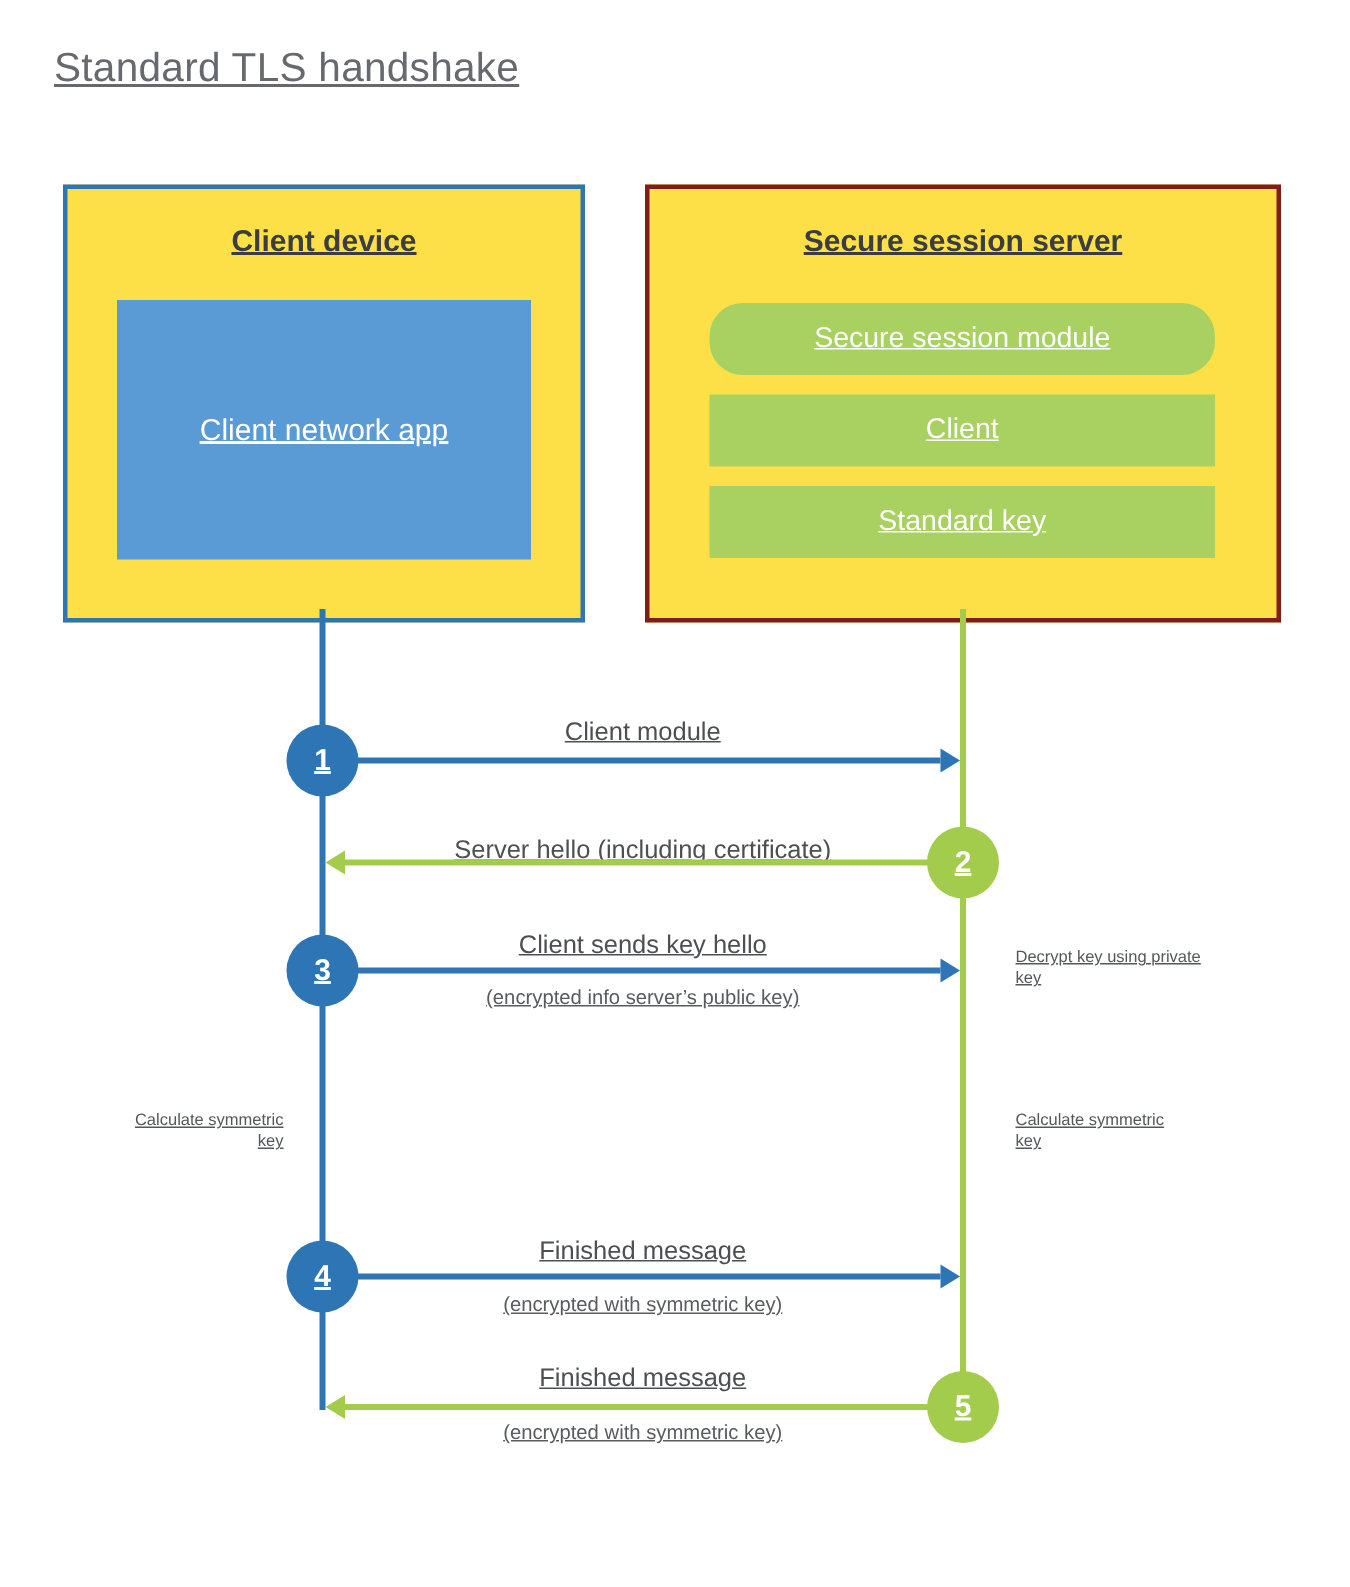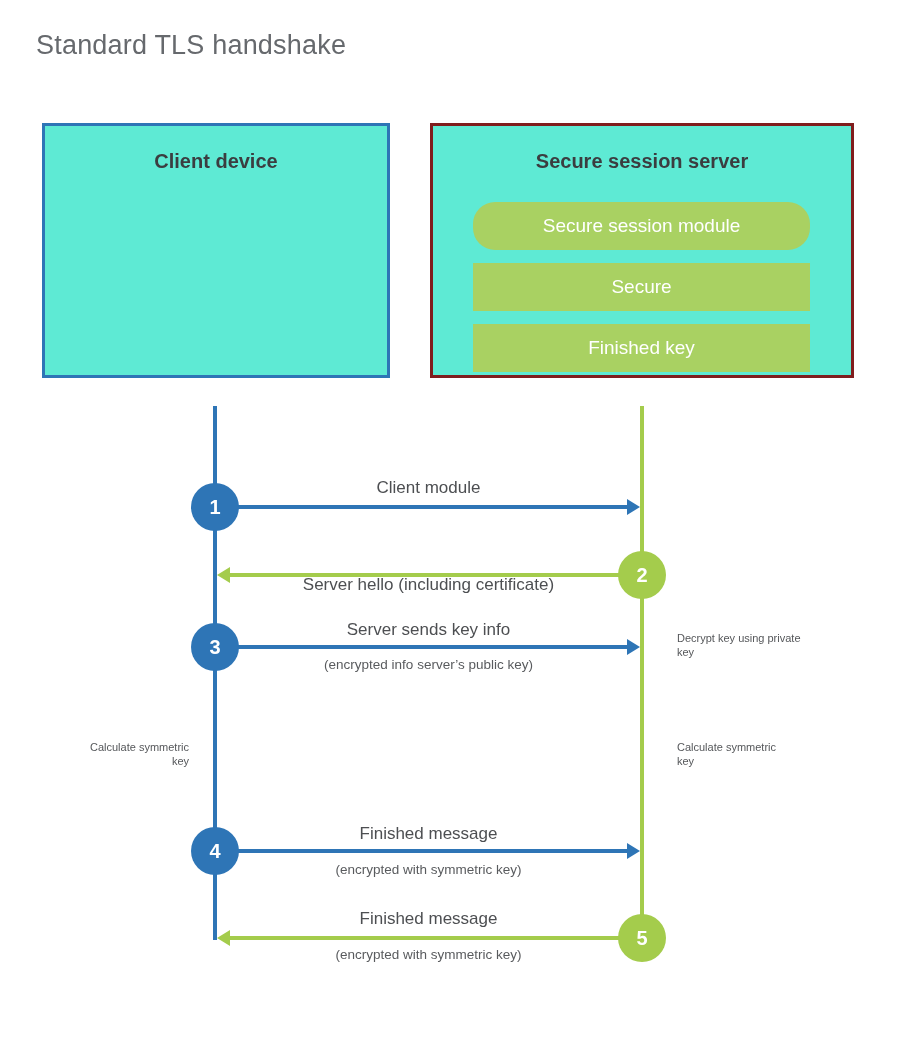--- a/index.html
+++ b/index.html
@@ -1,27 +1,27 @@
 <!DOCTYPE html>
 <html><head>
 <meta charset="utf-8">
 <style>
-  * { margin:0; padding:0; box-sizing:border-box; }
+  * { margin:0; padding:0; box-sizing:border-box;text-decoration:underline; }
   html,body { background:#ffffff; }
   body { font-family:"Liberation Sans","DejaVu Sans",sans-serif; }
   .canvas {
     position:relative; width:900px; height:1058px; background:#ffffff;
     overflow:hidden; margin:0 auto;
   }
   .page-title {
     position:absolute; left:36px; top:30px;
     font-size:27px; font-weight:300; color:#66696d; letter-spacing:0.2px;
   }
   
-  .box { position:absolute; top:123px; height:255px; background:#5eead4; }
+  .box { position:absolute; top:123px; height:292px; background:#fde047; }
   .box.client { left:42px;  width:348px; border:3px solid #2e75b6; }
   .box.server { left:430px; width:424px; border:3px solid #7f1d1d; }
   .box-title {
     position:absolute; top:24px; left:0; width:100%; text-align:center;
     font-size:20px; font-weight:bold; color:#3b3d40;
   }
   .client-app {
     position:absolute; left:33px; top:74px; width:276px; height:173px;
     background:#5b9bd5; color:#ffffff; font-size:20px;
     display:flex; align-items:center; justify-content:center; text-align:center;
@@ -67,43 +67,46 @@
 </style>
 </head>
 <body>
 
 <div class="canvas">
 
   <div class="page-title">Standard TLS handshake</div>
 
   <div class="box client">
     <div class="box-title">Client device</div>
+    <div class="client-app">
+      <span>Client network app</span>
+    </div>
   </div>
 
   <div class="box server">
     <div class="box-title">Secure session server</div>
     <div class="bar b0">Secure session module</div>
-    <div class="bar b1">Secure</div>
-    <div class="bar b2">Finished key</div>
+    <div class="bar b1">Client</div>
+    <div class="bar b2">Standard key</div>
   </div>
 
   <div class="lifeline blue"></div>
   <div class="lifeline green"></div>
 
   <div class="msg-label" style="top:478px">Client module</div>
   <div class="msg-line blue" style="top:505px"></div>
   <div class="head right" style="top:499px"></div>
   <div class="badge blue" style="top:483px">1</div>
 
-  <div class="msg-label" style="top:575px">Server hello (including certificate)</div>
+  <div class="msg-label" style="top:557px">Server hello (including certificate)</div>
   <div class="msg-line green" style="top:573px"></div>
   <div class="head left" style="top:567px"></div>
   <div class="badge green" style="top:551px">2</div>
 
-  <div class="msg-label" style="top:620px">Server sends key info</div>
+  <div class="msg-label" style="top:620px">Client sends key hello</div>
   <div class="msg-line blue" style="top:645px"></div>
   <div class="head right" style="top:639px"></div>
   <div class="msg-sub" style="top:657px">(encrypted info server’s public key)</div>
   <div class="badge blue" style="top:623px">3</div>
   <div class="note decrypt">Decrypt key using private key</div>
 
   <div class="note calc-left">Calculate symmetric key</div>
   <div class="note calc-right">Calculate symmetric key</div>
 
   <div class="msg-label" style="top:824px">Finished message</div>

